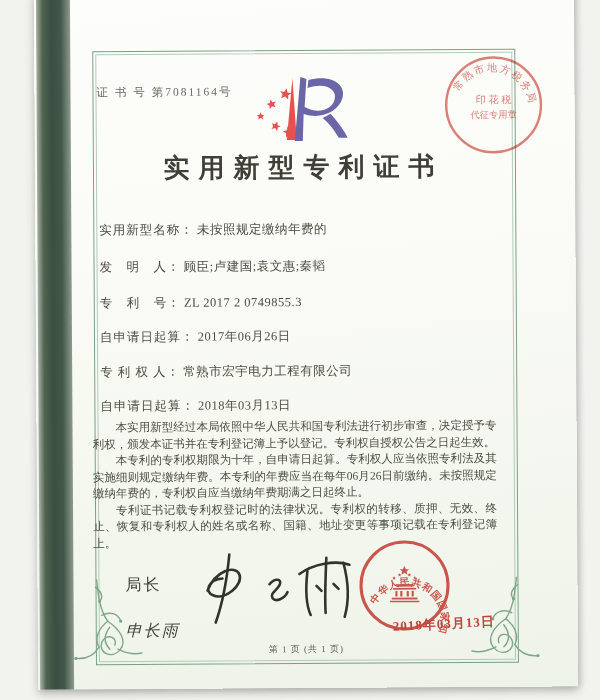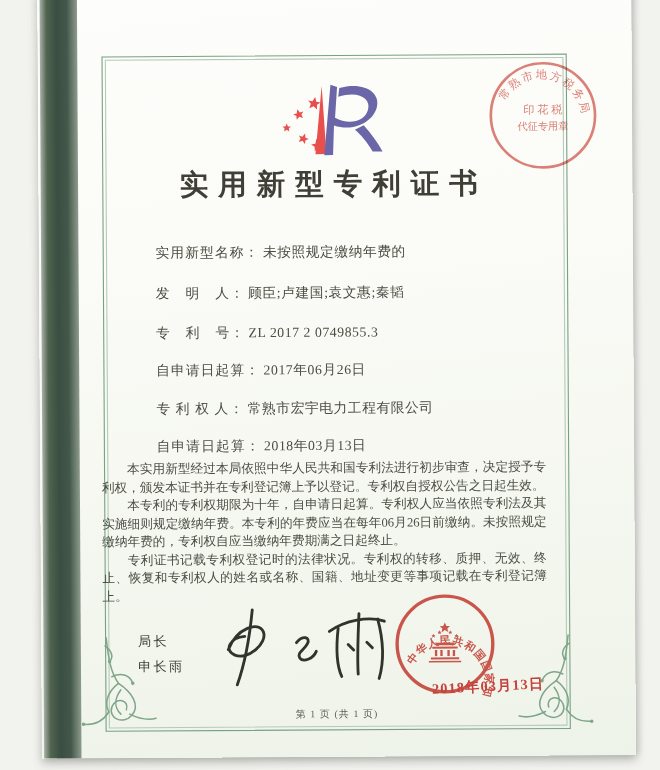--- a/index.html
+++ b/index.html
@@ -29,28 +29,28 @@
   .cert-no{
     position:absolute;left:62px;top:84px;
     font-size:11.5px;letter-spacing:2px;color:#6a6a61;
   }
   .logo{position:absolute;left:208px;top:74px;}
   .title{
     position:absolute;left:58px;top:150px;width:421px;text-align:center;
     font-size:26px;font-weight:600;letter-spacing:9px;color:#403f37;
   }
   .field-row{position:absolute;left:64px;font-size:12.5px;color:#4c4c43;white-space:nowrap;}
-  .field-row .lbl{display:inline-block;min-width:78px;letter-spacing:1px;margin-left:42px;}
+  .field-row .lbl{display:inline-block;min-width:78px;letter-spacing:1px;}
   .field-row .val{letter-spacing:0.5px;}
   .paras{
     position:absolute;left:56px;top:418px;width:404px;
     font-size:11.5px;line-height:16.5px;color:#4d4d44;text-align:justify;
   }
   .paras p{margin:0;text-indent:2em;}
-  .signer{position:absolute;left:88px;font-size:12px;color:#3f3f37;letter-spacing:2px;}
+  .signer{position:absolute;left:88px;font-size:16px;color:#3f3f37;letter-spacing:2px;}
   .signature{position:absolute;left:140px;top:548px;}
   .seal{mix-blend-mode:multiply;}
   .tax-seal{position:absolute;left:407px;top:54px;opacity:.8;}
   .gov-seal{position:absolute;left:318px;top:537px;opacity:.88;}
   .seal-date{
     position:absolute;left:314px;top:616px;width:184px;text-align:center;
     font-size:13px;color:#c4423c;letter-spacing:1px;transform:rotate(-2.5deg);
     font-weight:600;
   }
   .footer{
@@ -97,20 +97,21 @@
         <path d="M52,70 C60,74 68,76 76,74"></path>
         <path d="M33,68 C28,76 20,80 10,79"></path>
       </g>
       <g fill="#7fa688">
         <circle cx="34" cy="22" r="1.6"></circle>
           <circle cx="55" cy="42" r="1.6"></circle>
           <circle cx="10" cy="79" r="1.6"></circle>
       </g>
     </svg>
 
+    <div class="cert-no">证 书 号 第7081164号</div>
 
     <svg class="logo" width="112" height="78" viewBox="0 0 112 78">
       <defs>
         <path id="star" d="M0,-1 L0.294,-0.309 L0.951,-0.309 L0.476,0.118 L0.588,0.809 L0,0.4 L-0.588,0.809 L-0.476,0.118 L-0.951,-0.309 L-0.294,-0.309 Z"></path>
       </defs>
       <polygon points="50,4 44,66 54,66" fill="#e8504d"></polygon>
       <path d="M58,3 L52,67 L60,67 L61,40 C78,46 96,38 100,24 C104,10 88,0 66,6 L65,14 C84,8 95,16 92,26 C89,37 74,40 62,33 L64,5 Z" fill="#6b66a8"></path>
       <path d="M88,40 C95,48 101,56 105,64 L96,64 C91,55 85,48 80,44 Z" fill="#6b66a8"></path>
       <g fill="#e8504d">
         <use href="#star" transform="translate(18,42) scale(4)"></use>
@@ -148,21 +149,21 @@
       <span class="val">2018年03月13日</span>
     </div>
 
     <div class="paras">
       <p>本实用新型经过本局依照中华人民共和国专利法进行初步审查，决定授予专利权，颁发本证书并在专利登记簿上予以登记。专利权自授权公告之日起生效。</p>
       <p>本专利的专利权期限为十年，自申请日起算。专利权人应当依照专利法及其实施细则规定缴纳年费。本专利的年费应当在每年06月26日前缴纳。未按照规定缴纳年费的，专利权自应当缴纳年费期满之日起终止。</p>
       <p>专利证书记载专利权登记时的法律状况。专利权的转移、质押、无效、终止、恢复和专利权人的姓名或名称、国籍、地址变更等事项记载在专利登记簿上。</p>
     </div>
 
     <div class="signer" style="top:574px;">局长</div>
-    <div class="signer" style="top:597px;">申长雨</div>
+    <div class="signer" style="top:620px;font-style:italic;">申长雨</div>
 
     <svg class="signature" width="188" height="82" viewBox="0 0 188 82">
       <g fill="none" stroke="#33332e" stroke-width="2.6" stroke-linecap="round" stroke-linejoin="round">
         <path d="M30,42 C38,22 58,16 62,26 C66,36 48,52 36,47 C26,43 31,31 45,30"></path>
         <path d="M52,6 C50,26 46,52 38,74"></path>
         <path d="M92,36 C98,29 105,31 102,37 C99,43 92,45 95,50 C98,54 107,51 110,44"></path>
         <path d="M122,26 C136,16 158,12 172,17"></path>
         <path d="M130,23 C128,40 128,56 133,67"></path>
         <path d="M166,15 C171,34 172,52 167,69"></path>
         <path d="M149,10 C148,30 147,50 148,65"></path>

